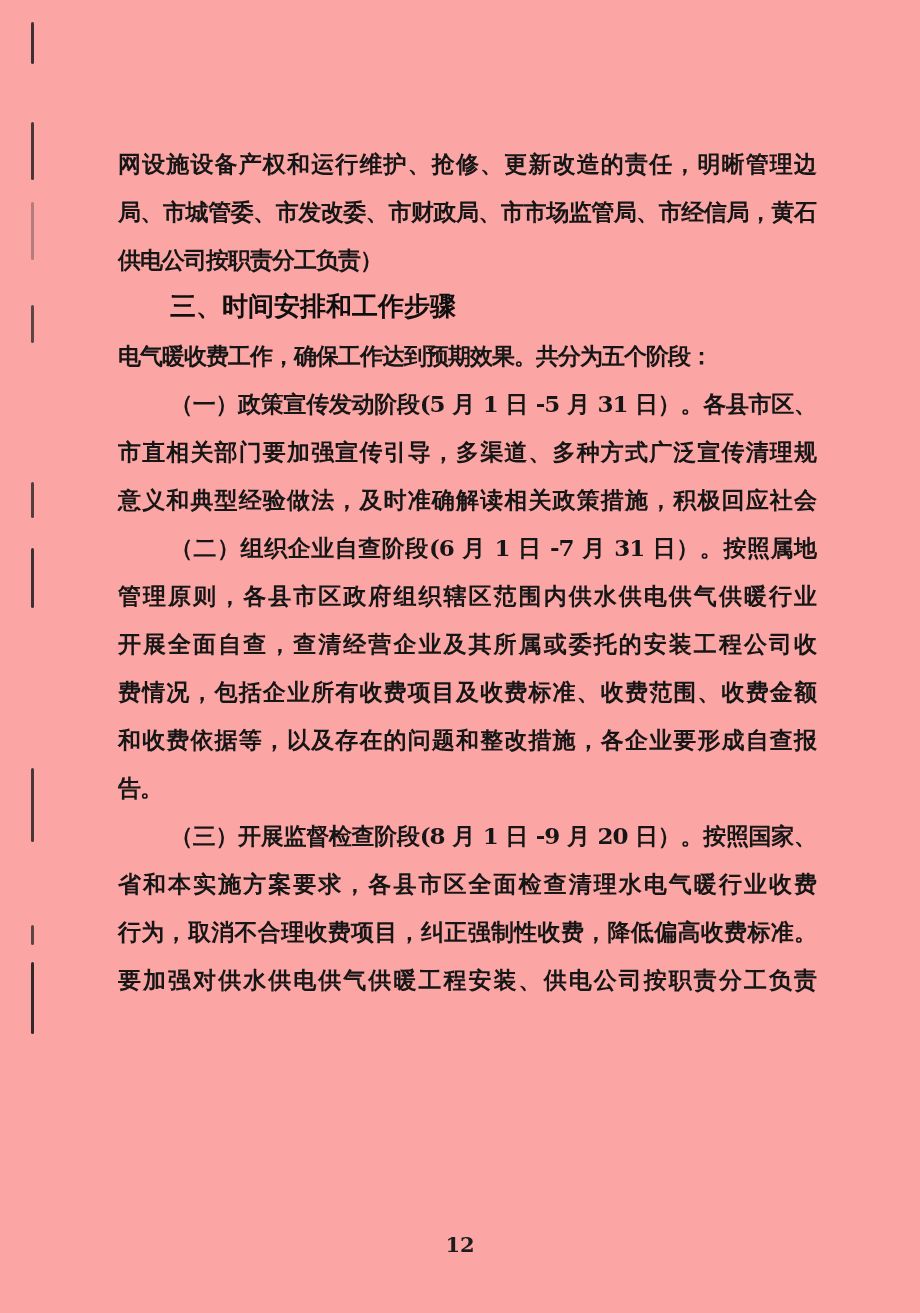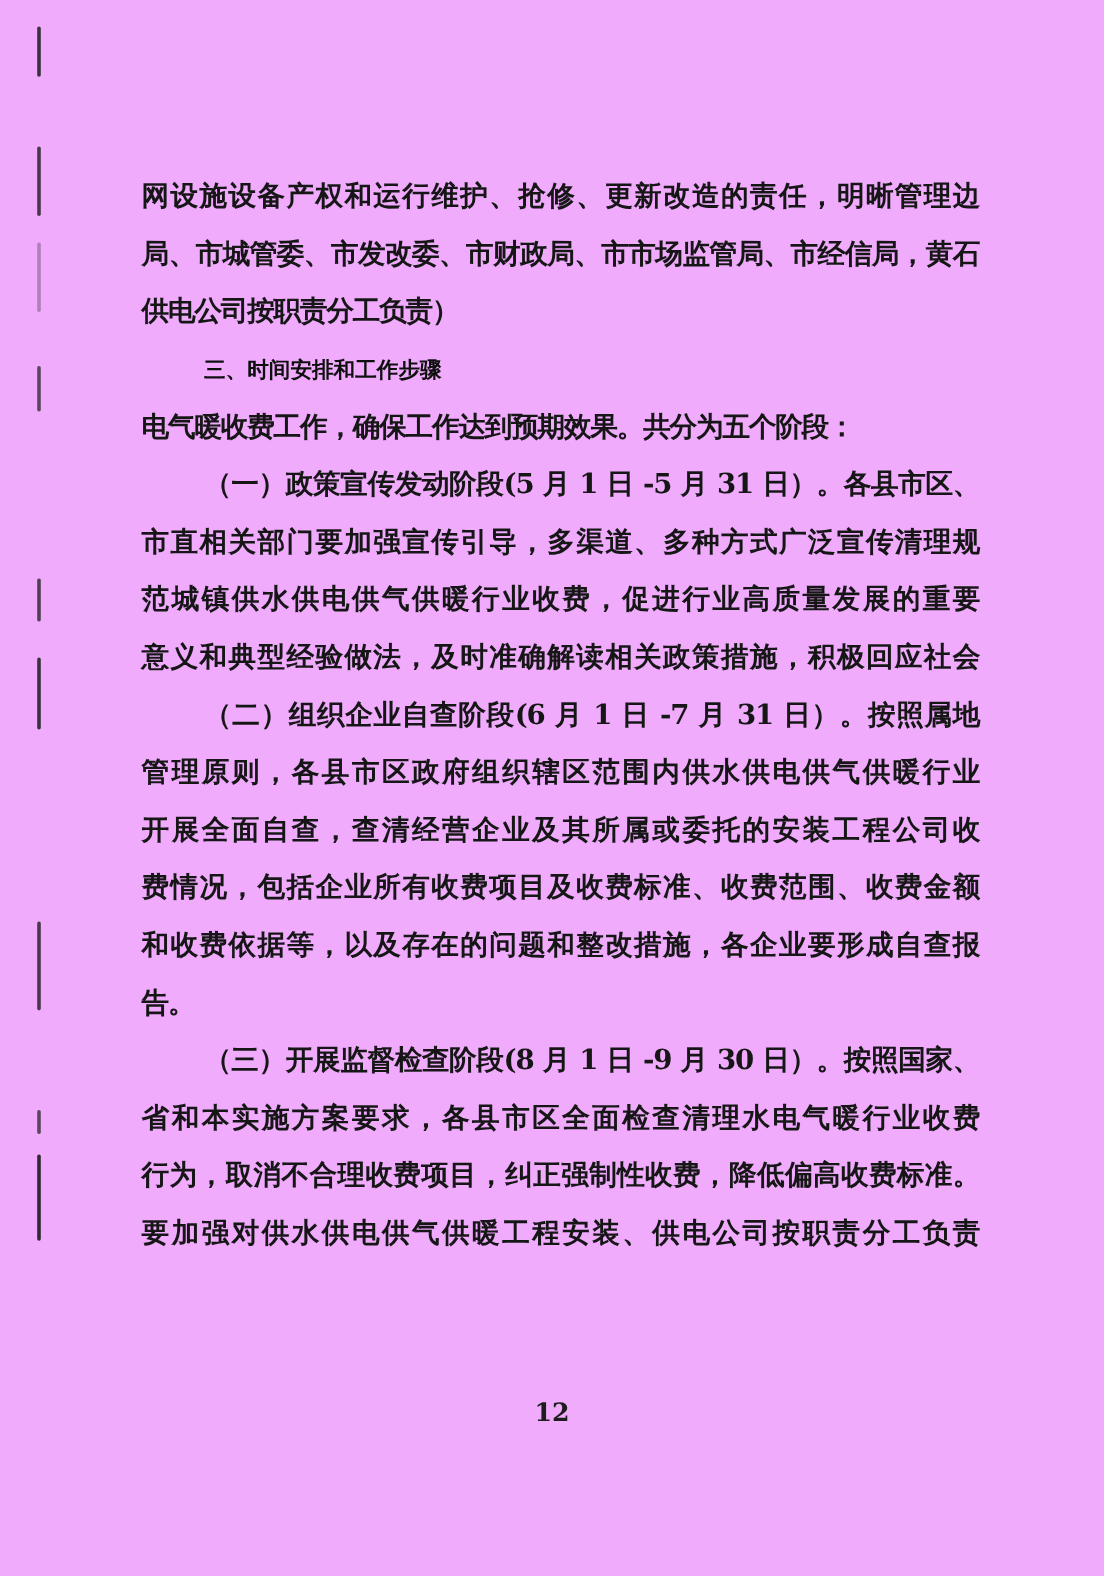--- a/index.html
+++ b/index.html
@@ -49,68 +49,67 @@
   }
   .line.just {
     white-space: normal;
     text-align: justify;
     text-align-last: justify;
   }
   .line.indent {
     padding-left: 52px;
   }
   .line.heading {
-    font-family: Liberation Sans, sans-serif;
+    font-family: Liberation Mono, monospace;
     font-weight: 800;
-    font-size: 18px;
+    font-size: 26px;
     letter-spacing: 0;
     color: #0f0f0f;
   }
   .page-number {
     position: absolute;
     left: 0;
-    top: 1164px;
+    top: 1232px;
     width: 920px;
     text-align: center;
     font-size: 21px;
     font-weight: 600;
     color: #1d1d1d;
     font-family: "DejaVu Serif", "Liberation Serif", serif;
   }
 </style>
 </head>
 <body>
 
-<div class="page" style="background: #f0abfc;">
+<div class="page" style="background: #fca5a5;">
   <div class="marks-layer">
       <div class="scan-mark" style="top: 22px; height: 42px; opacity: 0.85;"></div>
       <div class="scan-mark" style="top: 122px; height: 58px; opacity: 0.8;"></div>
       <div class="scan-mark" style="top: 202px; height: 58px; opacity: 0.3;"></div>
       <div class="scan-mark" style="top: 305px; height: 38px; opacity: 0.7;"></div>
       <div class="scan-mark" style="top: 482px; height: 36px; opacity: 0.75;"></div>
       <div class="scan-mark" style="top: 548px; height: 60px; opacity: 0.85;"></div>
       <div class="scan-mark" style="top: 768px; height: 74px; opacity: 0.8;"></div>
       <div class="scan-mark" style="top: 925px; height: 20px; opacity: 0.7;"></div>
       <div class="scan-mark" style="top: 962px; height: 72px; opacity: 0.9;"></div>
     </div>
   <div class="text-block" style="color: rgb(22, 22, 22);">
       <div class="line just">网设施设备产权和运行维护、抢修、更新改造的责任，明晰管理边</div>
       <div class="line just">局、市城管委、市发改委、市财政局、市市场监管局、市经信局，黄石</div>
       <div class="line">供电公司按职责分工负责）</div>
       <div class="line heading indent">三、时间安排和工作步骤</div>
       <div class="line">电气暖收费工作，确保工作达到预期效果。共分为五个阶段：</div>
       <div class="line indent just">（一）政策宣传发动阶段(5 月 1 日 -5 月 31 日）。各县市区、</div>
       <div class="line just">市直相关部门要加强宣传引导，多渠道、多种方式广泛宣传清理规</div>
-      <div class="line just">范城镇供水供电供气供暖行业收费，促进行业高质量发展的重要</div>
       <div class="line just">意义和典型经验做法，及时准确解读相关政策措施，积极回应社会</div>
       <div class="line indent just">（二）组织企业自查阶段(6 月 1 日 -7 月 31 日）。按照属地</div>
       <div class="line just">管理原则，各县市区政府组织辖区范围内供水供电供气供暖行业</div>
       <div class="line just">开展全面自查，查清经营企业及其所属或委托的安装工程公司收</div>
       <div class="line just">费情况，包括企业所有收费项目及收费标准、收费范围、收费金额</div>
       <div class="line just">和收费依据等，以及存在的问题和整改措施，各企业要形成自查报</div>
       <div class="line">告。</div>
-      <div class="line indent just">（三）开展监督检查阶段(8 月 1 日 -9 月 30 日）。按照国家、</div>
+      <div class="line indent just">（三）开展监督检查阶段(8 月 1 日 -9 月 20 日）。按照国家、</div>
       <div class="line just">省和本实施方案要求，各县市区全面检查清理水电气暖行业收费</div>
       <div class="line just">行为，取消不合理收费项目，纠正强制性收费，降低偏高收费标准。</div>
       <div class="line just">要加强对供水供电供气供暖工程安装、供电公司按职责分工负责</div>
     </div>
   <div class="page-number">12</div>
 </div>
 
 </body></html>

